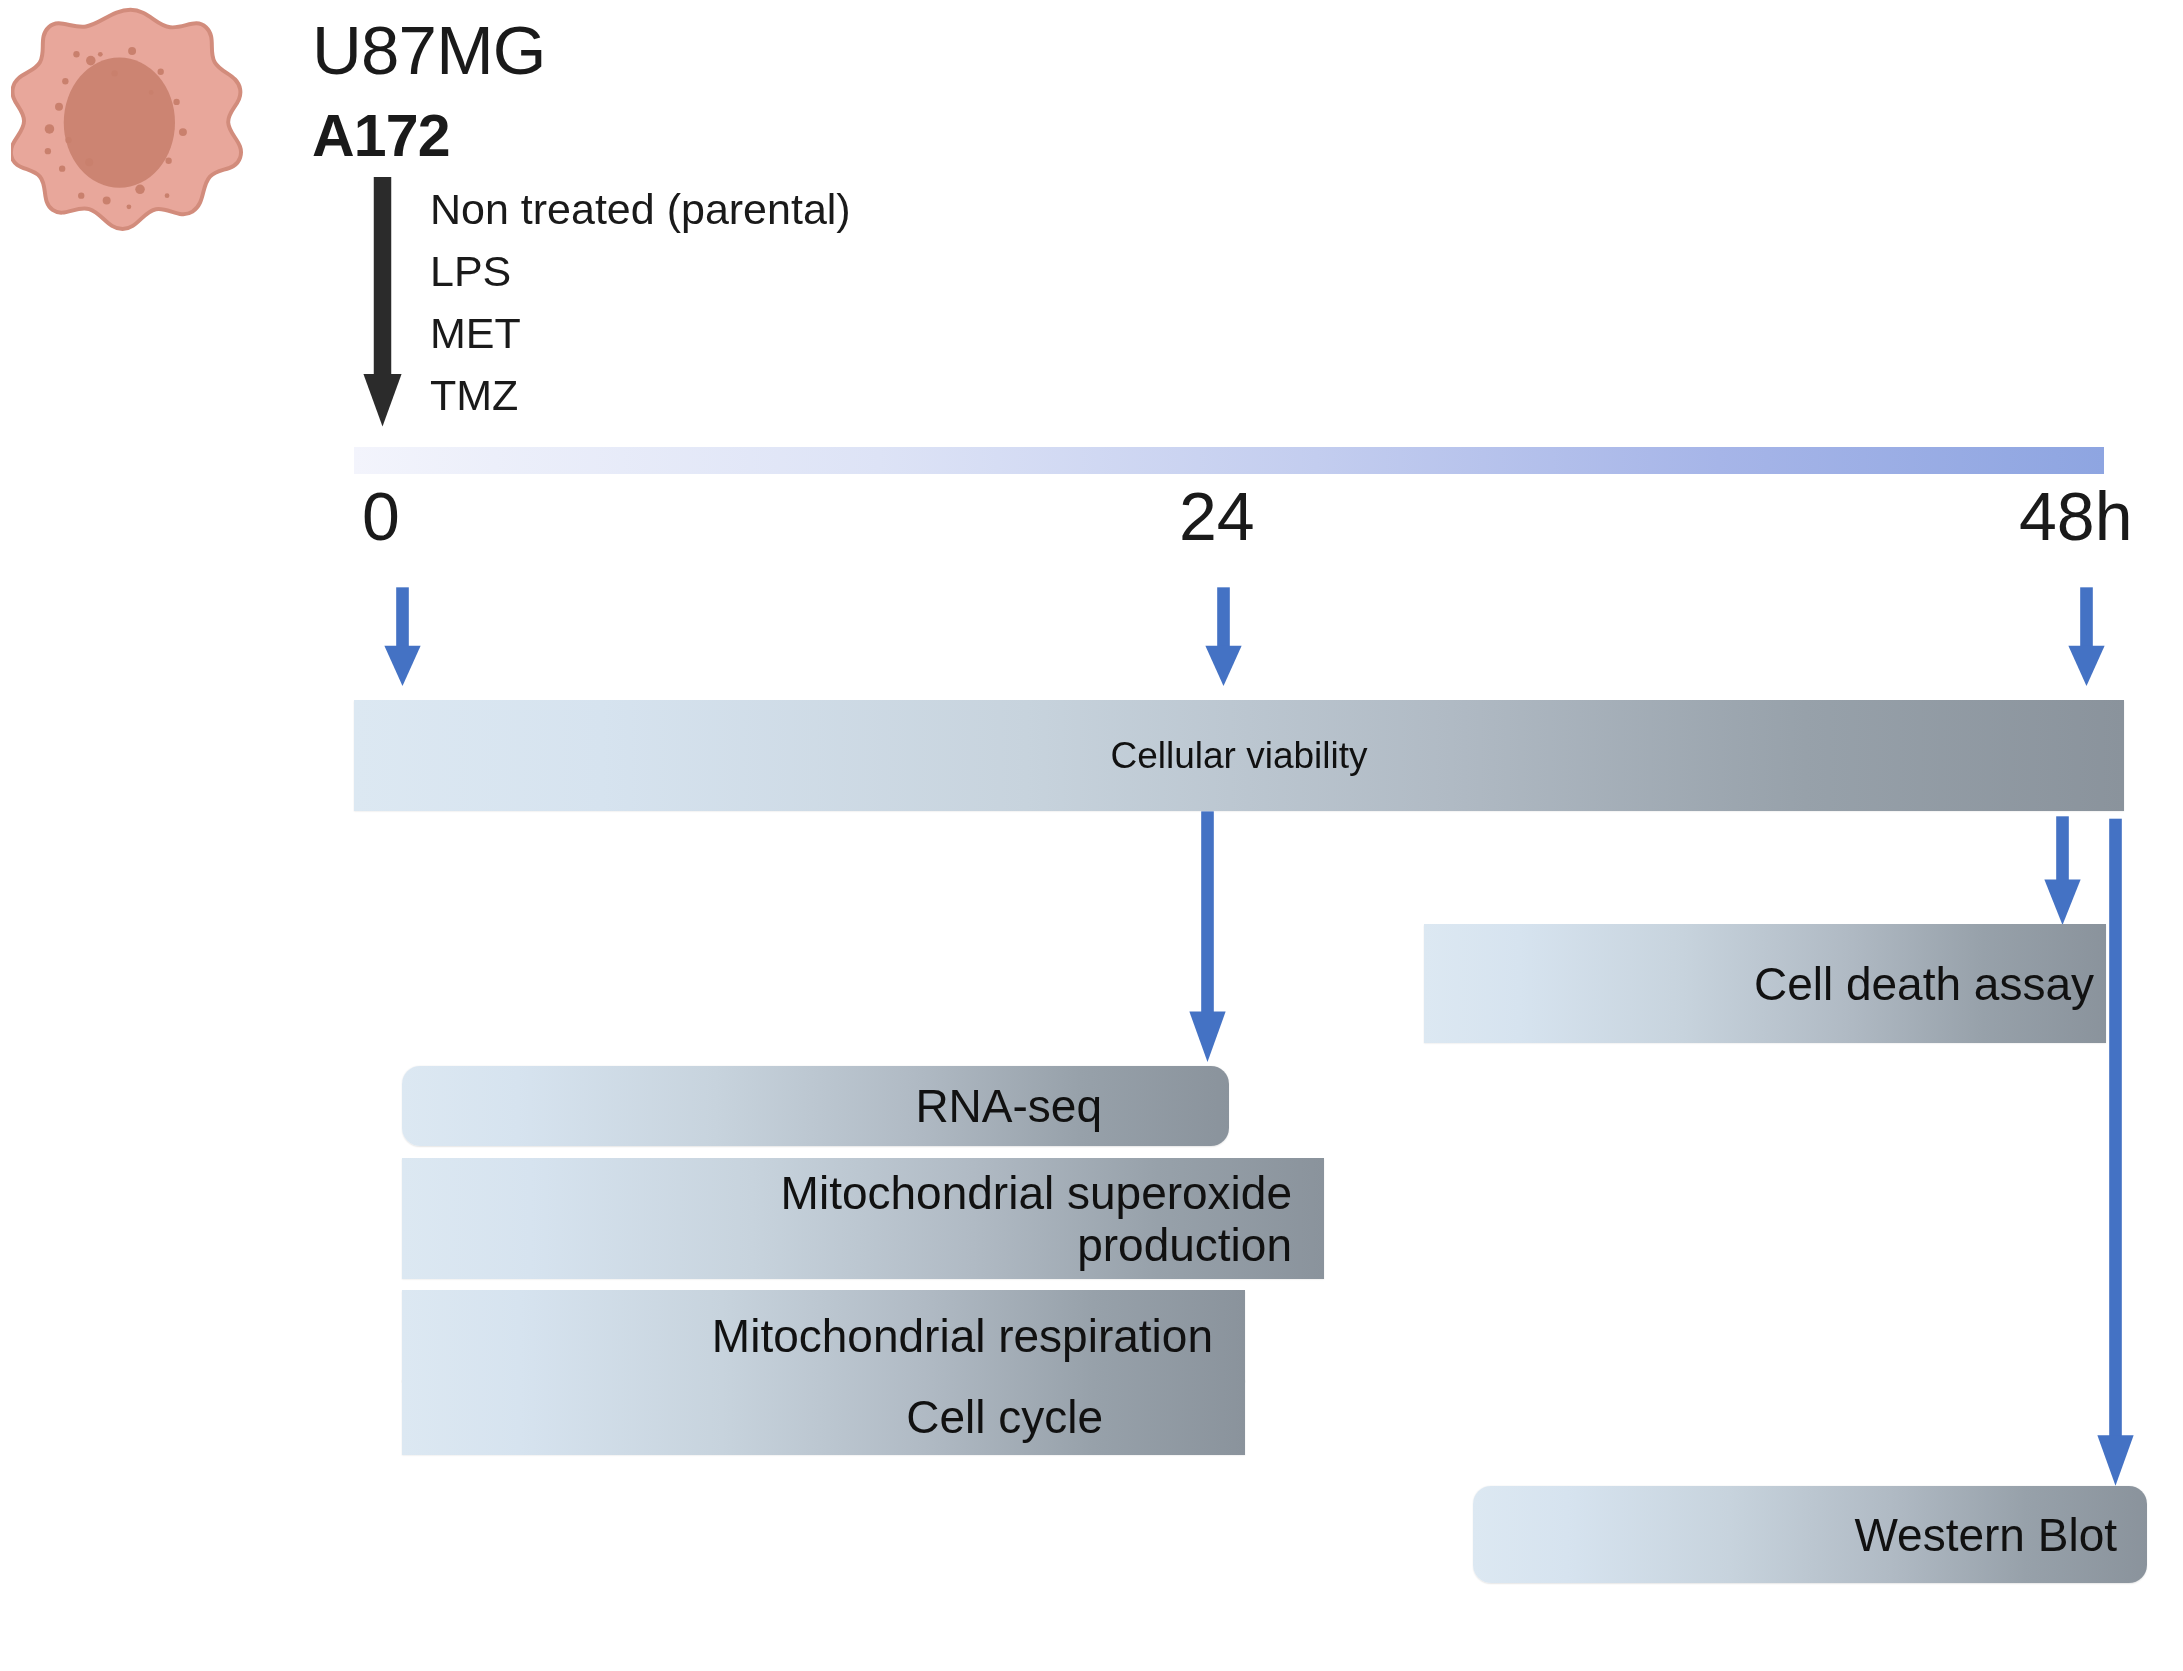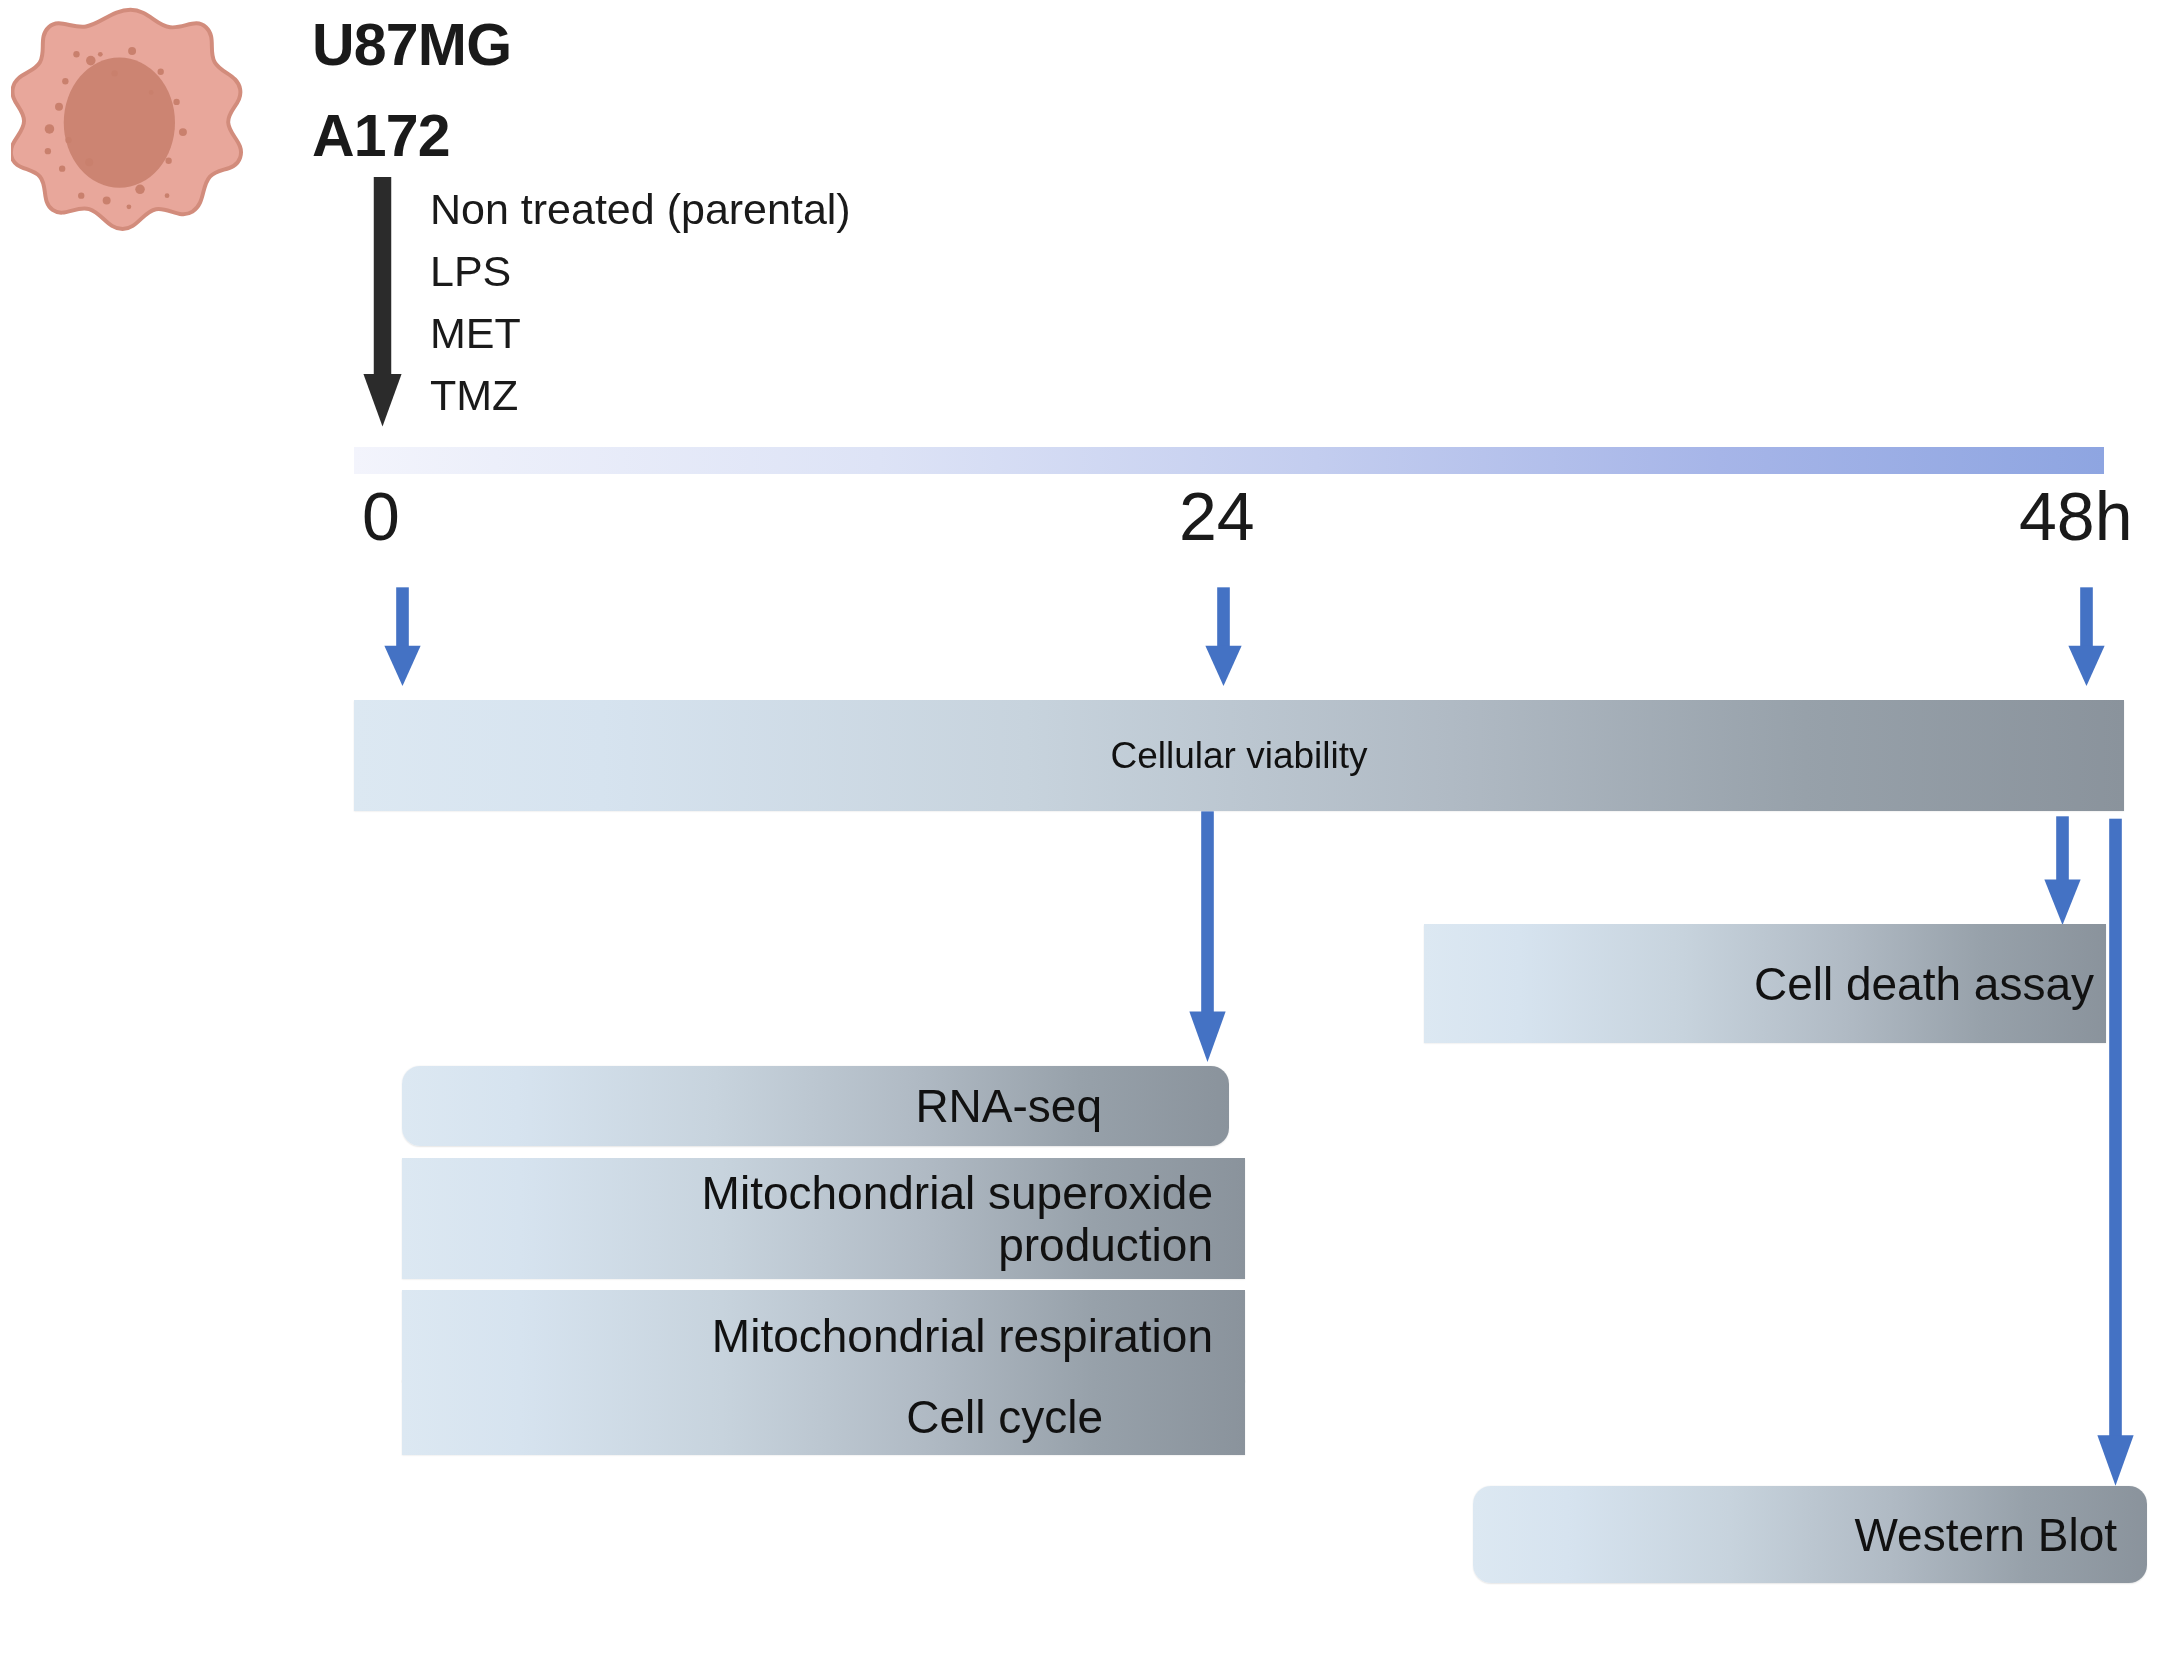--- a/index.html
+++ b/index.html
@@ -6,21 +6,21 @@
   html,body{margin:0;padding:0;background:#ffffff;}
   body{width:2183px;height:1672px;position:relative;overflow:hidden;
        font-family:"Liberation Sans",sans-serif;color:#1a1a1a;}
 
   .abs{position:absolute;}
 
   
   #cell-illustration{left:11px;top:4.8px;width:239px;height:232px;}
 
   
-  #cell-line-u87{left:312px;top:11px;font-size:59px;font-weight:bold;letter-spacing:-0.8px;}
+  #cell-line-u87{left:312px;top:11px;font-size:69px;font-weight:normal;letter-spacing:-0.8px;}
   #cell-line-a172{left:312px;top:102px;font-size:59px;font-weight:bold;letter-spacing:-0.8px;}
 
   
   #treatment-arrow{left:360px;top:177px;width:45px;height:251px;}
 
   
   #treatment-list{left:430px;top:178px;width:636px;}
   #treatment-list .tl{font-size:43px;line-height:62px;white-space:nowrap;}
 
   
@@ -44,21 +44,21 @@
     box-shadow:0 0.8px 1.6px rgba(0,0,0,0.10);
   }
   .assay-bar .lbl{font-size:46px;line-height:52px;color:#111;white-space:pre-line;}
 
   #bar-cellular-viability{left:354px;top:700px;width:1770px;height:111px;justify-content:center;}
   #bar-cellular-viability .lbl{font-size:37px;}
 
   #bar-rna-seq{left:402px;top:1066px;width:827px;height:80px;justify-content:flex-end;border-radius:18px;}
   #bar-rna-seq .lbl{padding-right:127px;}
 
-  #bar-mito-superoxide{left:402px;top:1158px;width:843px;height:121px;justify-content:flex-end;}
+  #bar-mito-superoxide{left:402px;top:1158px;width:922px;height:121px;justify-content:flex-end;}
   #bar-mito-superoxide .lbl{padding-right:32px;text-align:right;}
 
   #bar-mito-respiration{left:402px;top:1290px;width:843px;height:92px;justify-content:flex-end;}
   #bar-mito-respiration .lbl{padding-right:32px;}
 
   #bar-cell-cycle{left:402px;top:1379px;width:843px;height:76px;justify-content:flex-end;}
   #bar-cell-cycle .lbl{padding-right:142px;}
 
   #bar-cell-death{left:1424px;top:924px;width:682px;height:119px;justify-content:flex-end;}
   #bar-cell-death .lbl{padding-right:12px;}

